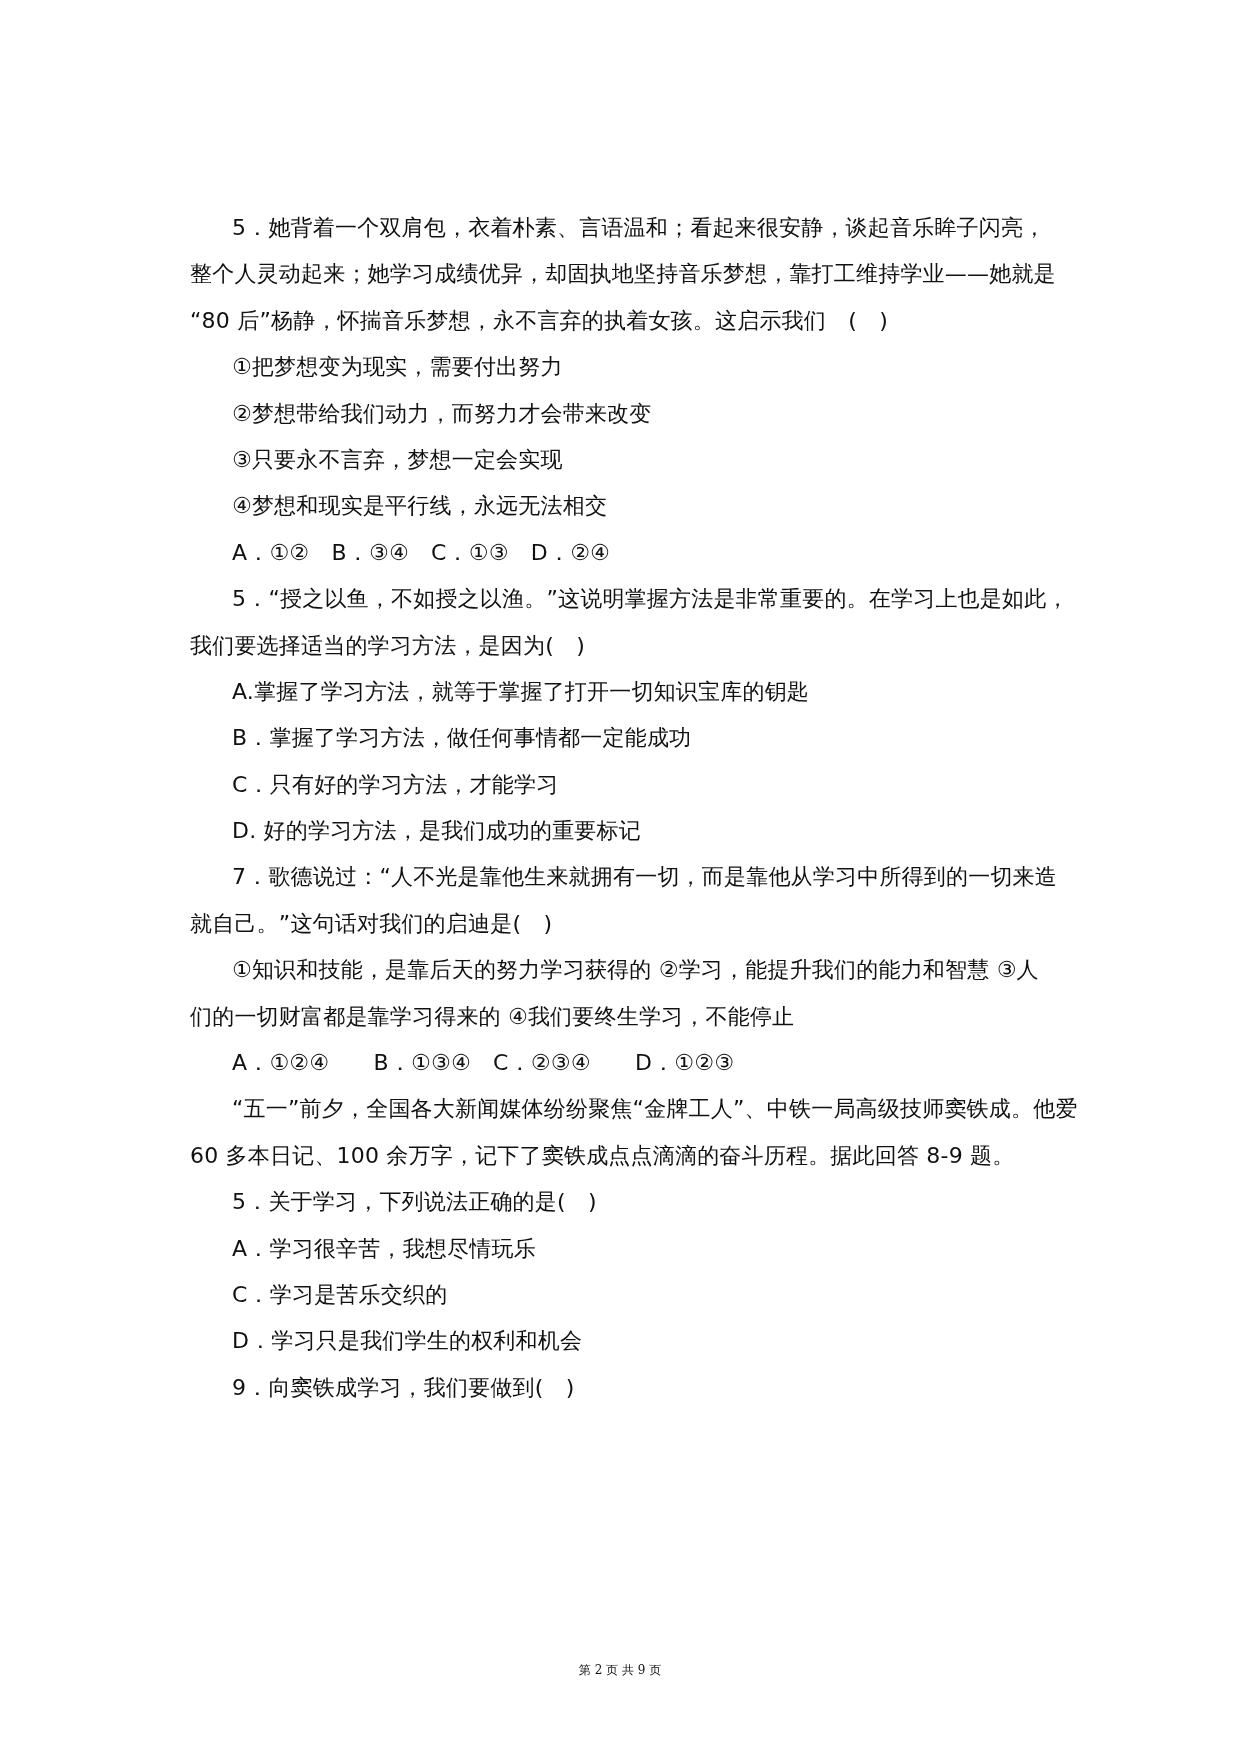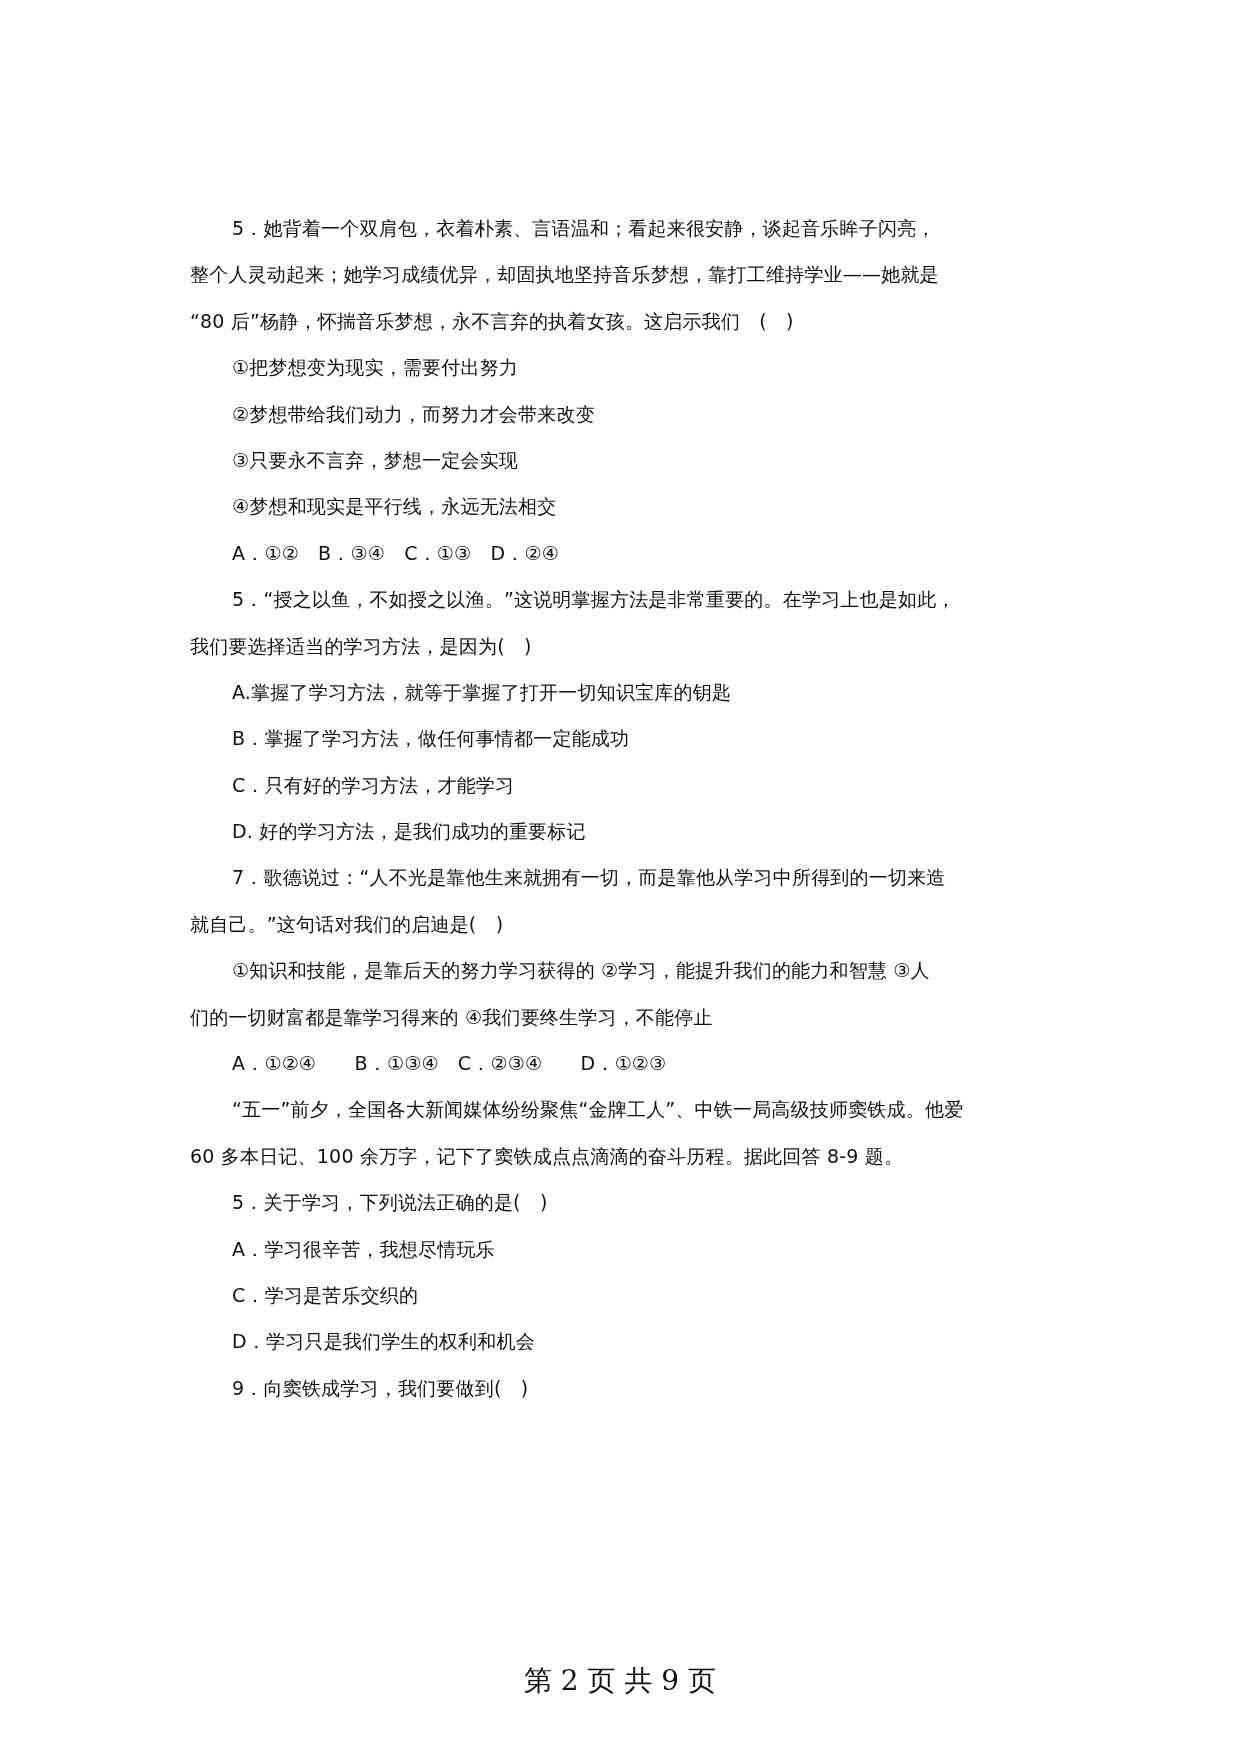--- a/index.html
+++ b/index.html
@@ -3,28 +3,28 @@
   <meta charset="utf-8">
   <style>
     html, body { margin: 0; padding: 0; background: #ffffff; }
     body {
       width: 1240px; height: 1754px; position: relative; overflow: hidden;
       font-family: "DejaVu Sans", "Liberation Sans", sans-serif;
       color: #111111;
     }
     .page { position: absolute; left: 190px; top: 205px; width: 870px; }
     .line {
-      font-size: 19px; line-height: 46.4px; height: 46.4px;
+      font-size: 22px; line-height: 46.4px; height: 46.4px;
       white-space: nowrap; letter-spacing: 0.2px;
     }
     .indent { padding-left: 42px; }
     .footer {
       position: absolute; left: 0; width: 1240px; top: 1662px;
       text-align: center; font-family: "DejaVu Serif", "Liberation Serif", serif;
-      font-size: 28px; color: #111;
+      font-size: 12px; color: #111;
     }
   </style>
 </head>
 <body>
 
 <div class="page">
 
   <div>
     <div class="line indent">5．她背着一个双肩包，衣着朴素、言语温和；看起来很安静，谈起音乐眸子闪亮，</div>
     <div class="line">整个人灵动起来；她学习成绩优异，却固执地坚持音乐梦想，靠打工维持学业——她就是</div>

